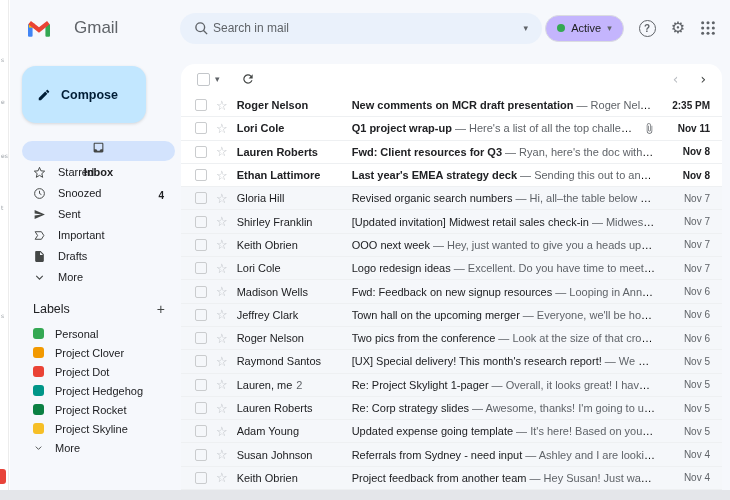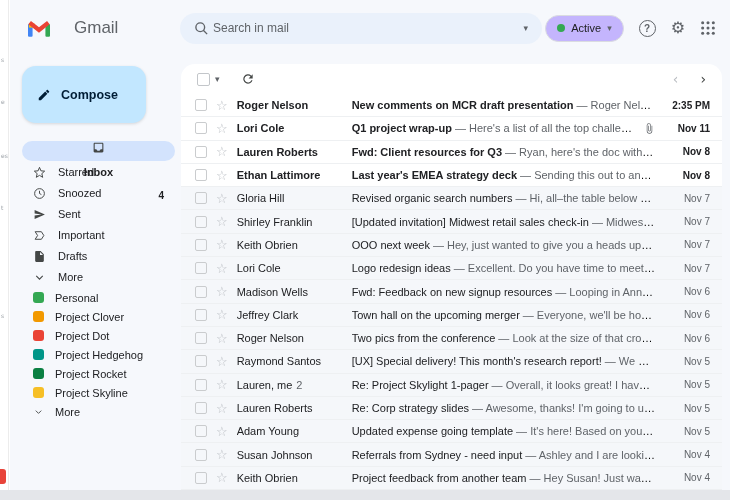--- a/index.html
+++ b/index.html
@@ -210,20 +210,24 @@
     <span class="nicon">
               <svg viewBox="0 0 24 24">
                 <path fill="none" stroke="currentColor" stroke-width="2" d="M6 9l6 6 6-6"></path>
               </svg>
             </span>
     <span class="nlabel">More</span>
     <span class="ncount"></span>
   </div>
         </nav>
 
+      <div class="labels-head">
+        <span>Labels</span>
+        <span class="plus">+</span>
+      </div>
       <div id="label-list">
           <div class="label-item">
     <span class="lsq" style="background: rgb(52, 168, 83);"></span>
     <span class="lname">Personal</span>
   </div>
           <div class="label-item">
     <span class="lsq" style="background: rgb(242, 153, 0);"></span>
     <span class="lname">Project Clover</span>
   </div>
           <div class="label-item">

